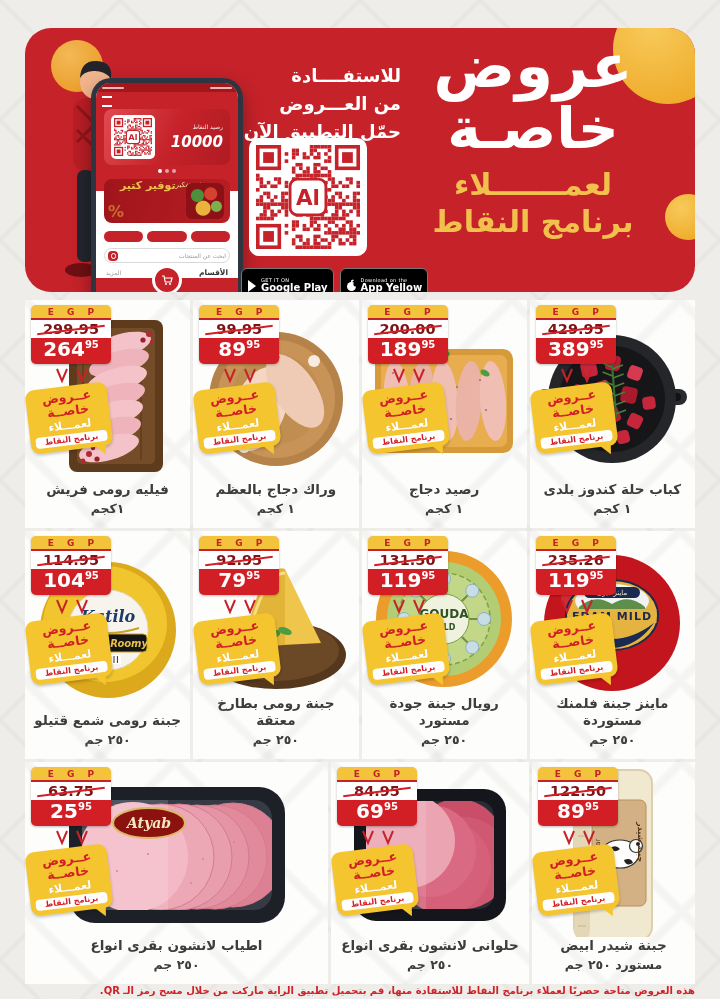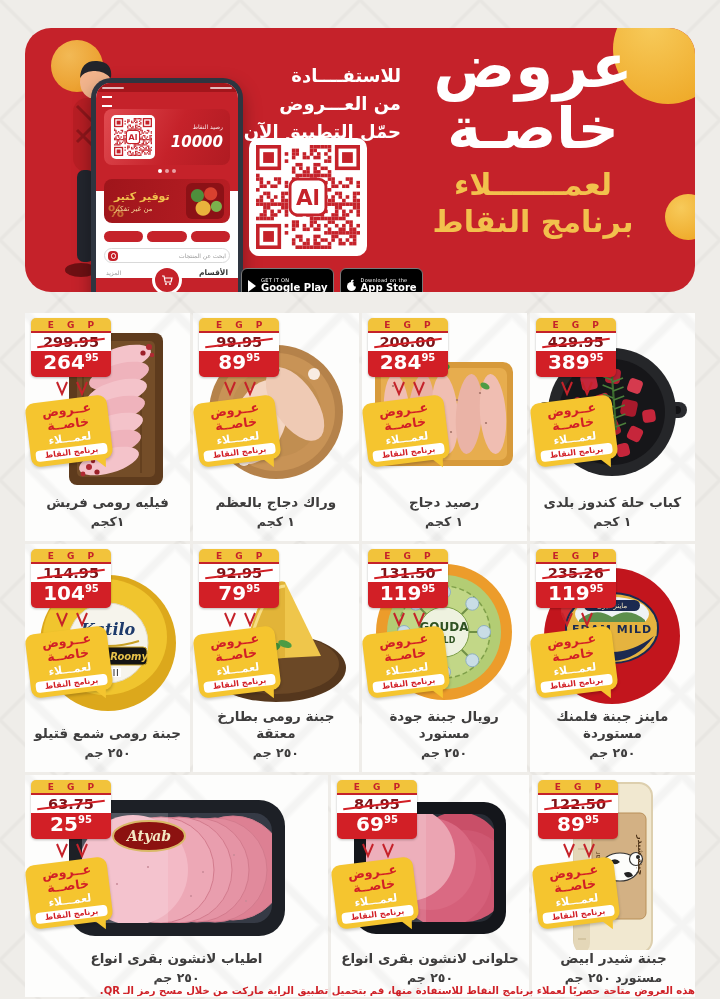--- a/index.html
+++ b/index.html
@@ -35,21 +35,21 @@
   .statusbar i{display:block;width:22px;height:2px;background:rgba(255,255,255,.7);border-radius:1px;}
   .burger{position:absolute;left:6px;top:13px;width:10px;height:7px;border-top:2px solid #fff;border-bottom:2px solid #fff;}
   .pts-card{position:absolute;left:8px;right:8px;top:26px;height:56px;background:linear-gradient(115deg,#e04a50,#c5222a 55%,#b01b22);border-radius:8px;display:flex;align-items:center;justify-content:space-between;padding:5px 7px;box-sizing:border-box;}
   .miniqr{width:44px;height:44px;background:#fff;border-radius:5px;padding:3px;box-sizing:border-box;}
   .pts{color:#fff;text-align:right;direction:rtl;}
   .pts .lbl{font-size:6px;opacity:.9;}
   .pts .val{font-size:15px;font-weight:bold;font-style:italic;margin-top:3px;}
   .dots{position:absolute;top:86px;left:0;right:0;display:flex;justify-content:center;gap:3px;}
   .dots i{width:4px;height:4px;border-radius:50%;background:#e9a0a3;}
   .dots i.on{background:#fff;}
-  .promo{position:absolute;left:8px;right:8px;top:96px;height:44px;background:linear-gradient(100deg,#9f151b,#b81e24);border-radius:8px;color:#f2c14d;display:flex;flex-direction:column;align-items:flex-start;justify-content:center;padding:0 10px;box-sizing:border-box;overflow:hidden;}
+  .promo{position:absolute;left:8px;right:8px;top:96px;height:44px;background:linear-gradient(100deg,#9f151b,#b81e24);border-radius:8px;color:#f2c14d;display:flex;flex-direction:row;align-items:flex-start;justify-content:center;padding:0 10px;box-sizing:border-box;overflow:hidden;}
   .promo .p1{font-size:11px;font-weight:bold;direction:rtl;}
   .promo .p2{font-size:7px;direction:rtl;margin-top:2px;color:#f6dc9a;}
   .promo .veg{position:absolute;right:6px;top:4px;width:38px;height:36px;border-radius:6px;background:
      radial-gradient(circle at 30% 35%,#4e8f3c 0 6px,transparent 7px),
      radial-gradient(circle at 65% 30%,#d8412f 0 6px,transparent 7px),
      radial-gradient(circle at 45% 70%,#e9b33c 0 7px,transparent 8px),
      radial-gradient(circle at 80% 65%,#7bb14d 0 5px,transparent 6px),#8c1116;}
   .promo .pct{position:absolute;left:4px;bottom:2px;font-size:16px;color:rgba(242,193,77,.5);font-weight:bold;}
   .chips{position:absolute;left:8px;right:8px;top:148px;display:flex;gap:4px;justify-content:space-between;}
   .chip{flex:1;height:11px;border-radius:6px;background:#c5222a;}
@@ -62,21 +62,21 @@
   .secrow .m{font-size:6px;color:#999;direction:rtl;}
   .cats{position:absolute;left:8px;right:8px;top:196px;display:flex;gap:5px;}
   .cat{flex:1;height:46px;border-radius:6px;background:#fff;box-shadow:0 1px 2px rgba(0,0,0,.15);overflow:hidden;}
   .cat i{display:block;height:100%;}
   .cat.c1 i{background:radial-gradient(circle at 30% 40%,#a86a2e 0 5px,transparent 6px),radial-gradient(circle at 60% 60%,#8a4f1e 0 5px,transparent 6px),radial-gradient(circle at 75% 30%,#c78b45 0 4px,transparent 5px),#e8d3b4;}
   .cat.c2 i{background:radial-gradient(circle at 30% 35%,#e4c531 0 5px,transparent 6px),radial-gradient(circle at 62% 55%,#cf3b2f 0 5px,transparent 6px),radial-gradient(circle at 45% 75%,#5d9e3a 0 5px,transparent 6px),#f3efdf;}
   .cat.c3 i{background:radial-gradient(circle at 45% 45%,#e9b9ad 0 7px,transparent 8px),radial-gradient(circle at 70% 65%,#d79387 0 6px,transparent 7px),#f6e8e0;}
   .pnav{position:absolute;left:0;right:0;bottom:0;height:30px;background:#c5222a;display:flex;align-items:flex-end;justify-content:space-around;padding-bottom:3px;}
   .fab{position:absolute;left:50%;bottom:16px;transform:translateX(-50%);width:24px;height:24px;border-radius:50%;background:#c5222a;border:3px solid #fff;display:flex;align-items:center;justify-content:center;}
   
-  .grid{position:absolute;left:25px;top:313px;width:670px;display:flex;flex-direction:column;gap:3px;}
+  .grid{position:absolute;left:25px;top:300px;width:670px;display:flex;flex-direction:column;gap:3px;}
   .grid-row{display:flex;gap:3px;}
   .grid-row[data-row="0"] .card,.grid-row[data-row="1"] .card{flex:1;height:228px;}
   .grid-row[data-row="2"] .card{height:222px;}
   .grid-row[data-row="2"] .card:nth-child(1){flex:0 0 303px;}
   .grid-row[data-row="2"] .card:nth-child(2){flex:0 0 198px;}
   .grid-row[data-row="2"] .card:nth-child(3){flex:1;}
   .card{position:relative;background:#fdfdfc;display:flex;flex-direction:column;
     background-image:linear-gradient(45deg,transparent 47%,rgba(0,0,0,.035) 49%,rgba(0,0,0,.035) 51%,transparent 53%),
                      linear-gradient(-45deg,transparent 47%,rgba(0,0,0,.035) 49%,rgba(0,0,0,.035) 51%,transparent 53%);
     background-size:150px 150px;}
@@ -753,21 +753,21 @@
           </div>
       </div>
       <div class="store">
         <svg width="11" height="13" viewBox="0 0 11 13">
             <circle cx="5.5" cy="7.5" r="4.5" fill="#fff"></circle>
             <circle cx="10" cy="5" r="2.6" fill="#000"></circle>
             <ellipse cx="6.3" cy="1.8" rx="1.6" ry="0.9" fill="#fff" transform="rotate(-35 6.3 1.8)"></ellipse>
           </svg>
         <div class="txt">
             <span class="s">Download on the</span>
-            <span class="b">App Store</span>
+            <span class="b">App Yellow</span>
           </div>
       </div>
     </div>
 
     <div class="headline">
       <div class="h1">عروض</div>
       <div class="h2">خاصـة</div>
       <div class="h3">لعمـــــــلاء</div>
       <div class="h4">برنامج النقاط</div>
     </div>
@@ -852,21 +852,21 @@
     <div class="caption">
       <div class="pname">وراك دجاج بالعظم</div>
       <div class="pweight">١ كجم</div>
     </div>
   </div>
 
   <div class="card">
     <div class="tag">
       <div class="tag-egp">E G P</div>
       <div class="tag-old">200.00</div>
-      <div class="tag-new"><span>284</span><sup>95</sup></div>
+      <div class="tag-new"><span>189</span><sup>95</sup></div>
     </div>
     <svg class="strings" width="44" height="16" viewBox="0 0 44 16">
       <polyline points="6,1 11,13 16,1" fill="none" stroke="#c5222a" stroke-width="2"></polyline>
       <polyline points="26,1 31,13 36,1" fill="none" stroke="#c5222a" stroke-width="2"></polyline>
     </svg>
     <div class="badge">
       <div class="b1">عــروض</div>
       <div class="b2">خاصــة</div>
       <div class="b3">لعمـــلاء</div>
       <div class="b4">برنامج النقاط</div>

